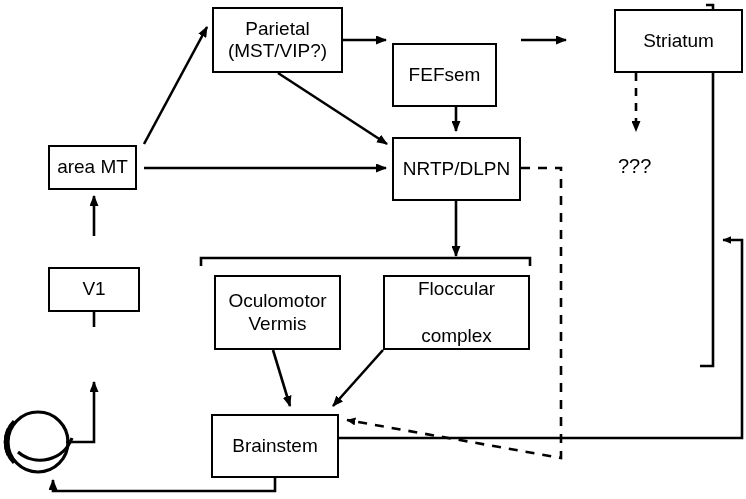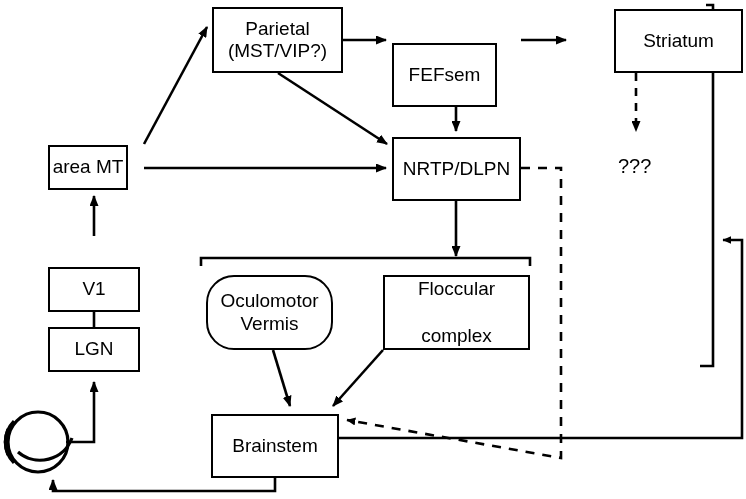--- a/index.html
+++ b/index.html
@@ -107,37 +107,34 @@
   </div>
 
   <div class="node" style="left:392px;top:27px;width:105px;height:64px;margin-top:16px;">
     <span class="ln">FEFsem</span>
   </div>
 
   <div class="node" style="left:572px;top:9px;width:129px;height:64px;margin-left:42px;">
     <span class="ln">Striatum</span>
   </div>
 
-  <div class="node" style="left:48px;top:145px;width:80px;height:45px;">
+  <div class="node" style="left:48px;top:145px;width:89px;height:45px;">
     <span class="ln">area MT</span>
   </div>
 
   <div class="node" style="left:392px;top:137px;width:129px;height:64px;text-align:right;">
     <span class="ln">NRTP/DLPN</span>
   </div>
 
   <div class="node" style="left:48px;top:236px;width:92px;height:45px;margin-top:31px;">
     <span class="ln">V1</span>
   </div>
 
-  <div class="node" style="left:48px;top:327px;width:92px;height:45px;">
-    <span class="ln">LGN</span>
-  </div>
 
-  <div class="node" style="left:206px;top:275px;width:127px;height:75px;border-radius:28px;">
+  <div class="node" style="left:214px;top:275px;width:127px;height:75px;">
     <span class="ln">Oculomotor</span>
     <span class="ln">Vermis</span>
   </div>
 
   <div class="node" style="left:383px;top:275px;width:147px;height:75px;gap:24px;">
     <span class="ln">Floccular</span>
     <span class="ln">complex</span>
   </div>
 
   <div class="node" style="left:211px;top:414px;width:128px;height:64px;">

